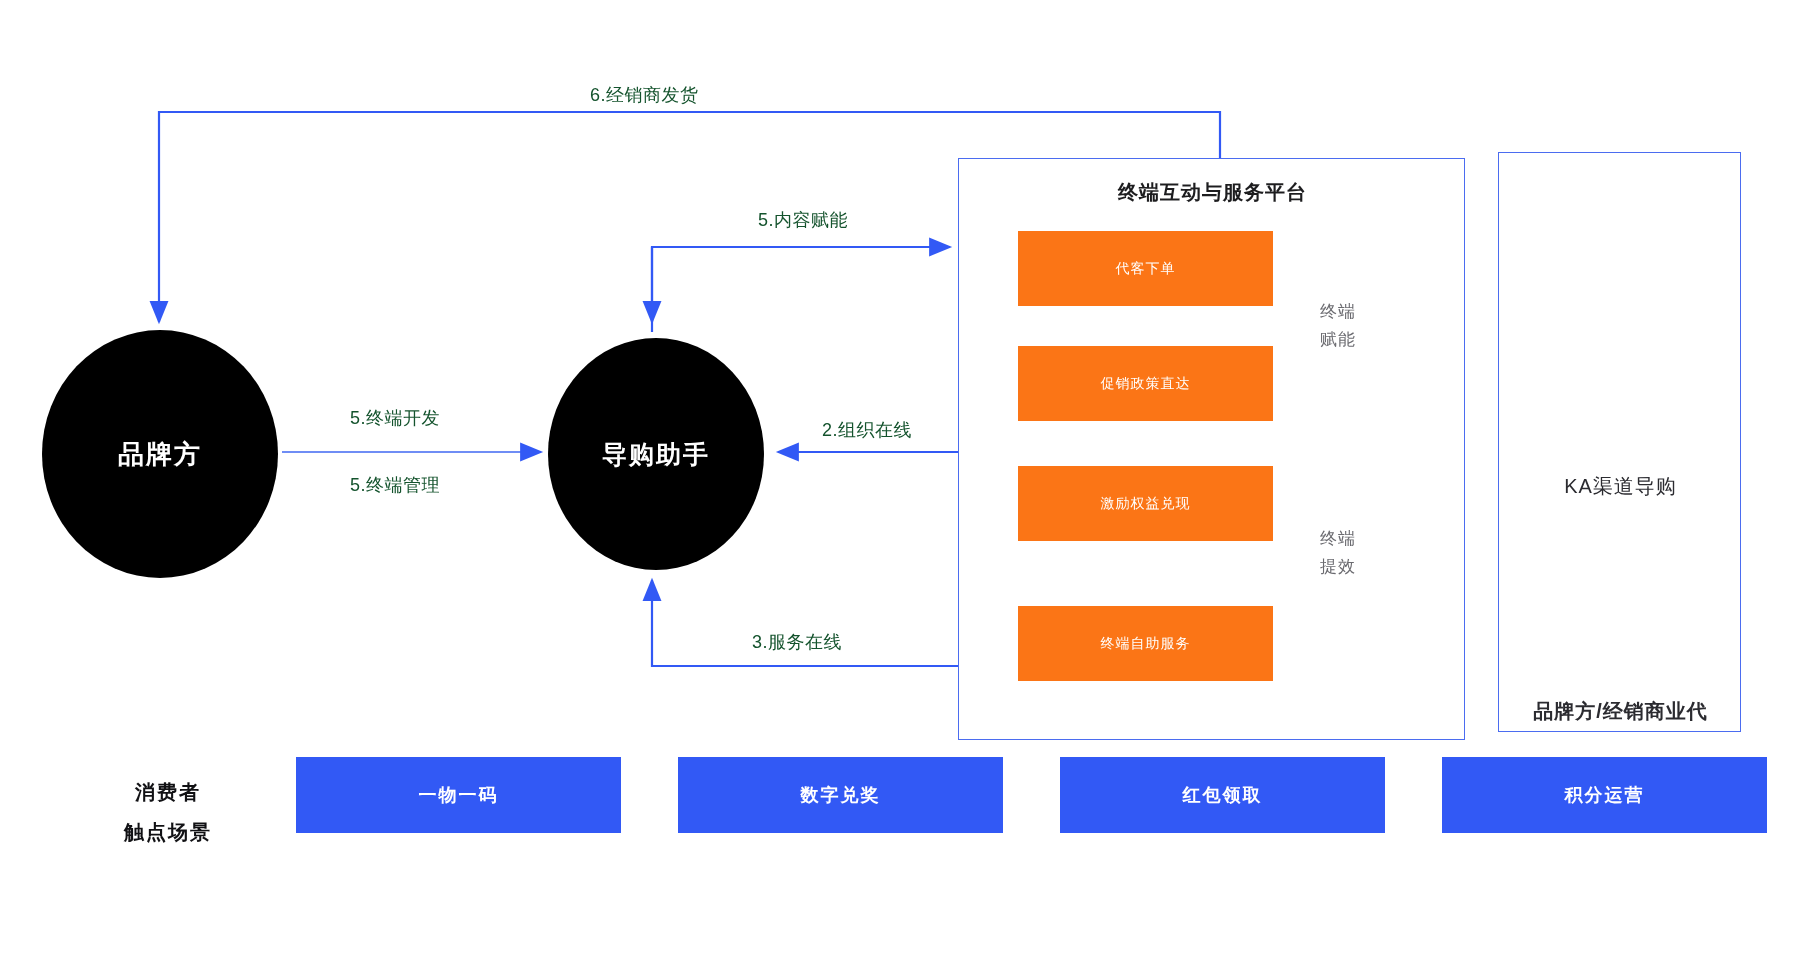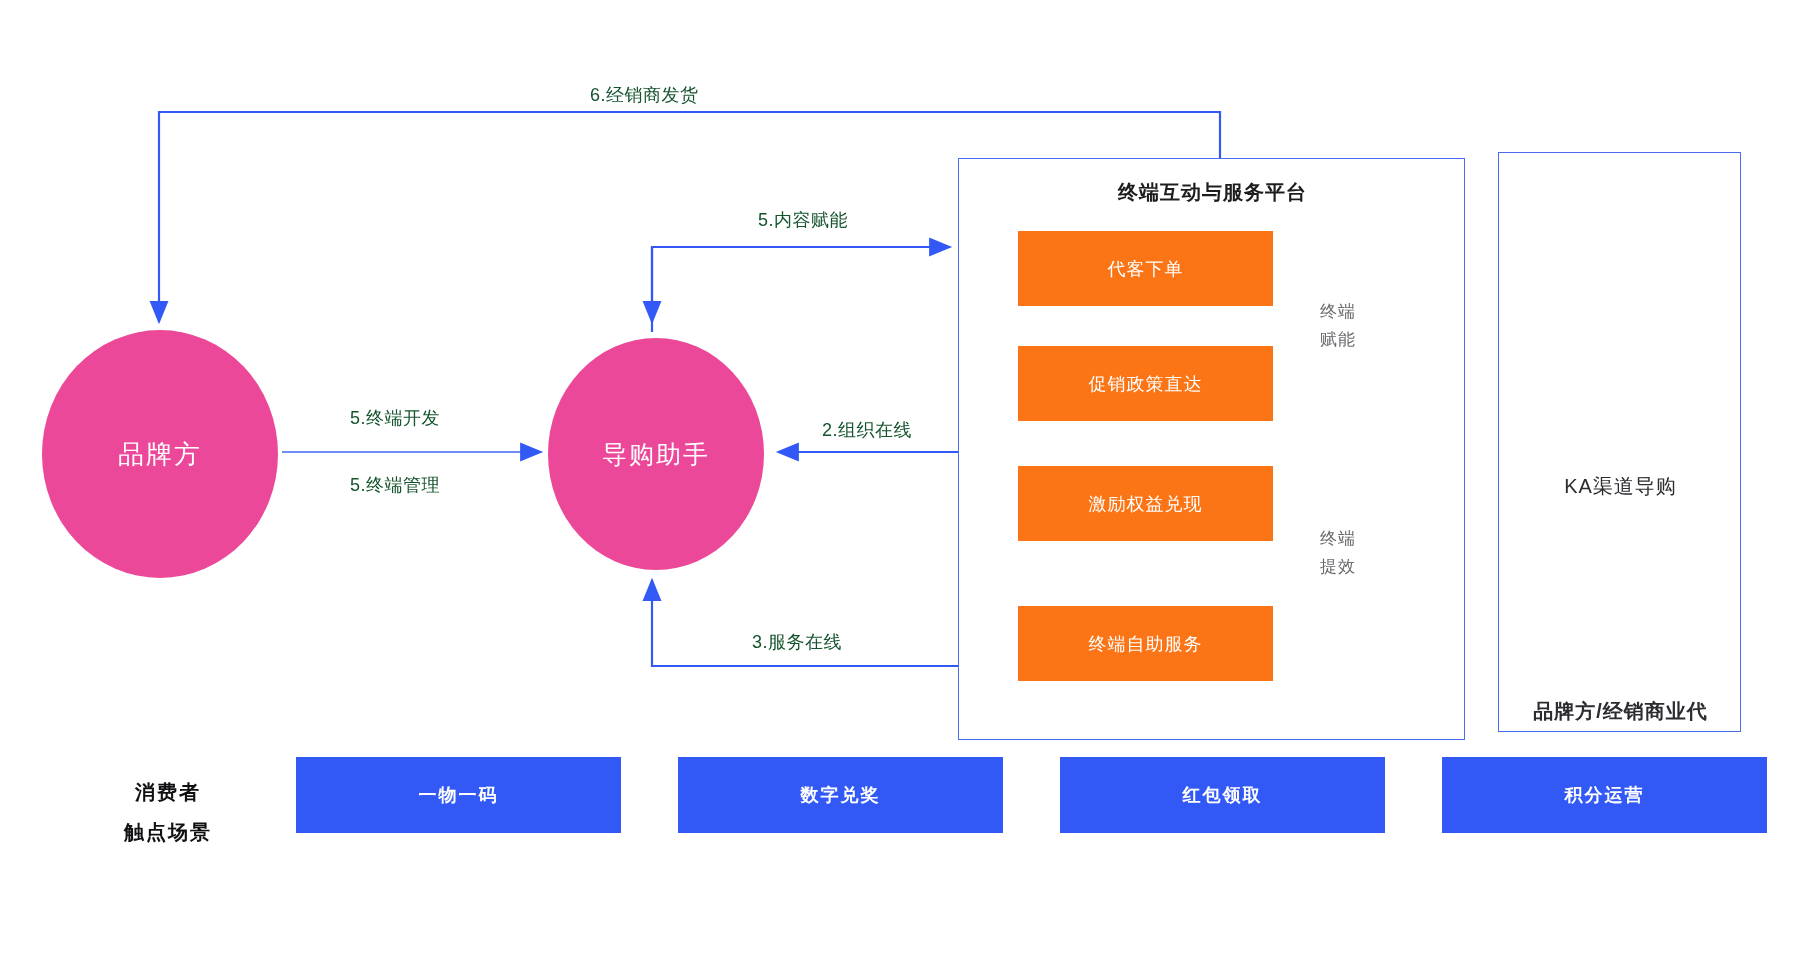--- a/index.html
+++ b/index.html
@@ -3,40 +3,40 @@
 <meta charset="utf-8">
 <style>
   html,body{margin:0;padding:0;background:#ffffff;}
   body{width:1800px;height:960px;font-family:"Liberation Sans","DejaVu Sans",sans-serif;}
   #stage{position:relative;width:1800px;height:960px;overflow:hidden;background:#fff;}
 
   svg.wires{position:absolute;left:0;top:0;width:1800px;height:960px;pointer-events:none;}
 
   .circle{
     position:absolute;border-radius:50%;
-    background:#ec4899;
+    background:#000000;
     display:flex;align-items:center;justify-content:center;
-    color:#fff;font-weight:normal;letter-spacing:2px;
+    color:#fff;font-weight:bold;letter-spacing:2px;
   }
   #brand-circle{left:42px;top:330px;width:236px;height:248px;font-size:26px;}
   #assistant-circle{left:548px;top:338px;width:216px;height:232px;font-size:25px;}
 
   #platform-box{
     position:absolute;left:958px;top:158px;width:507px;height:582px;
     border:1.5px solid #4b6cf0;background:#fff;box-sizing:border-box;
   }
   #platform-title{
     position:absolute;left:0;top:20px;width:507px;text-align:center;
     font-size:20px;font-weight:bold;color:#1d1d1f;letter-spacing:1px;
   }
   .ofn{
     position:absolute;left:59px;width:255px;height:75px;
     background:#FB7516;color:#fff;
     display:flex;align-items:center;justify-content:center;
-    font-size:18px;letter-spacing:1px;
+    font-size:14px;letter-spacing:1px;
   }
   #ofn-0{top:72px;}
   #ofn-1{top:187px;}
   #ofn-2{top:307px;}
   #ofn-3{top:447px;}
 
   .side-label{
     position:absolute;color:#6b6b70;font-size:17px;line-height:28px;
     text-align:left;letter-spacing:1px;
   }

